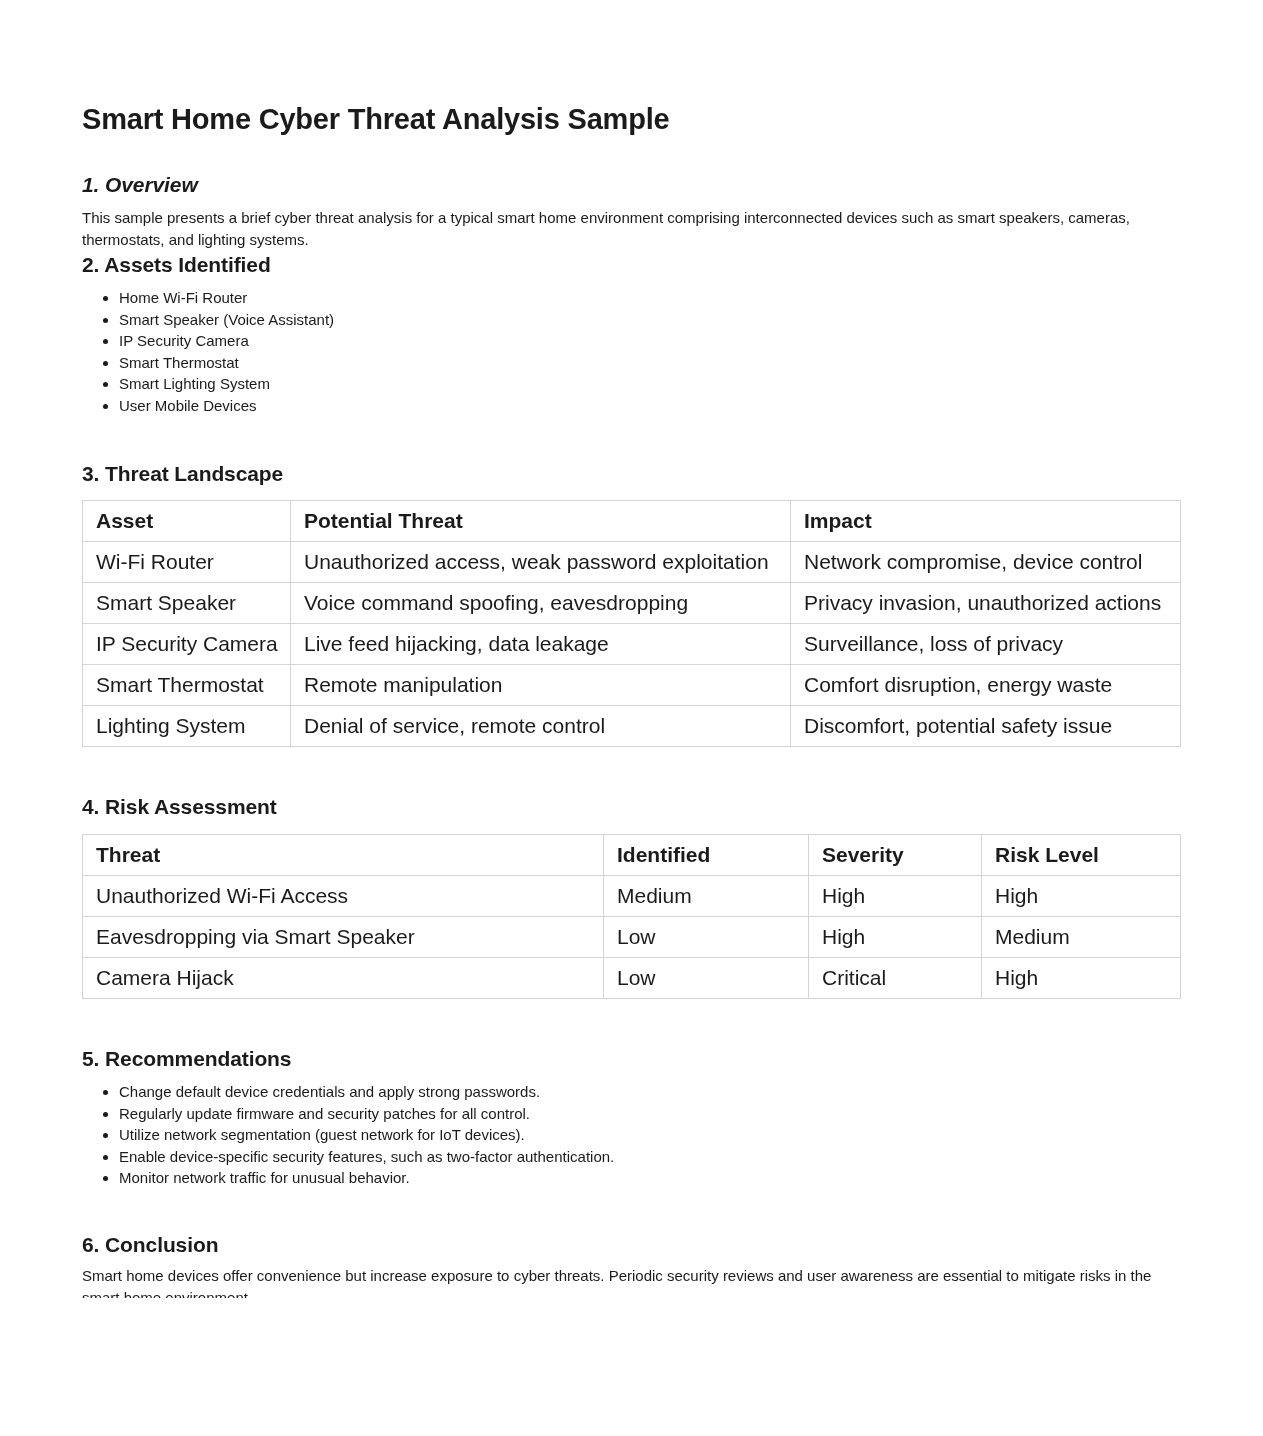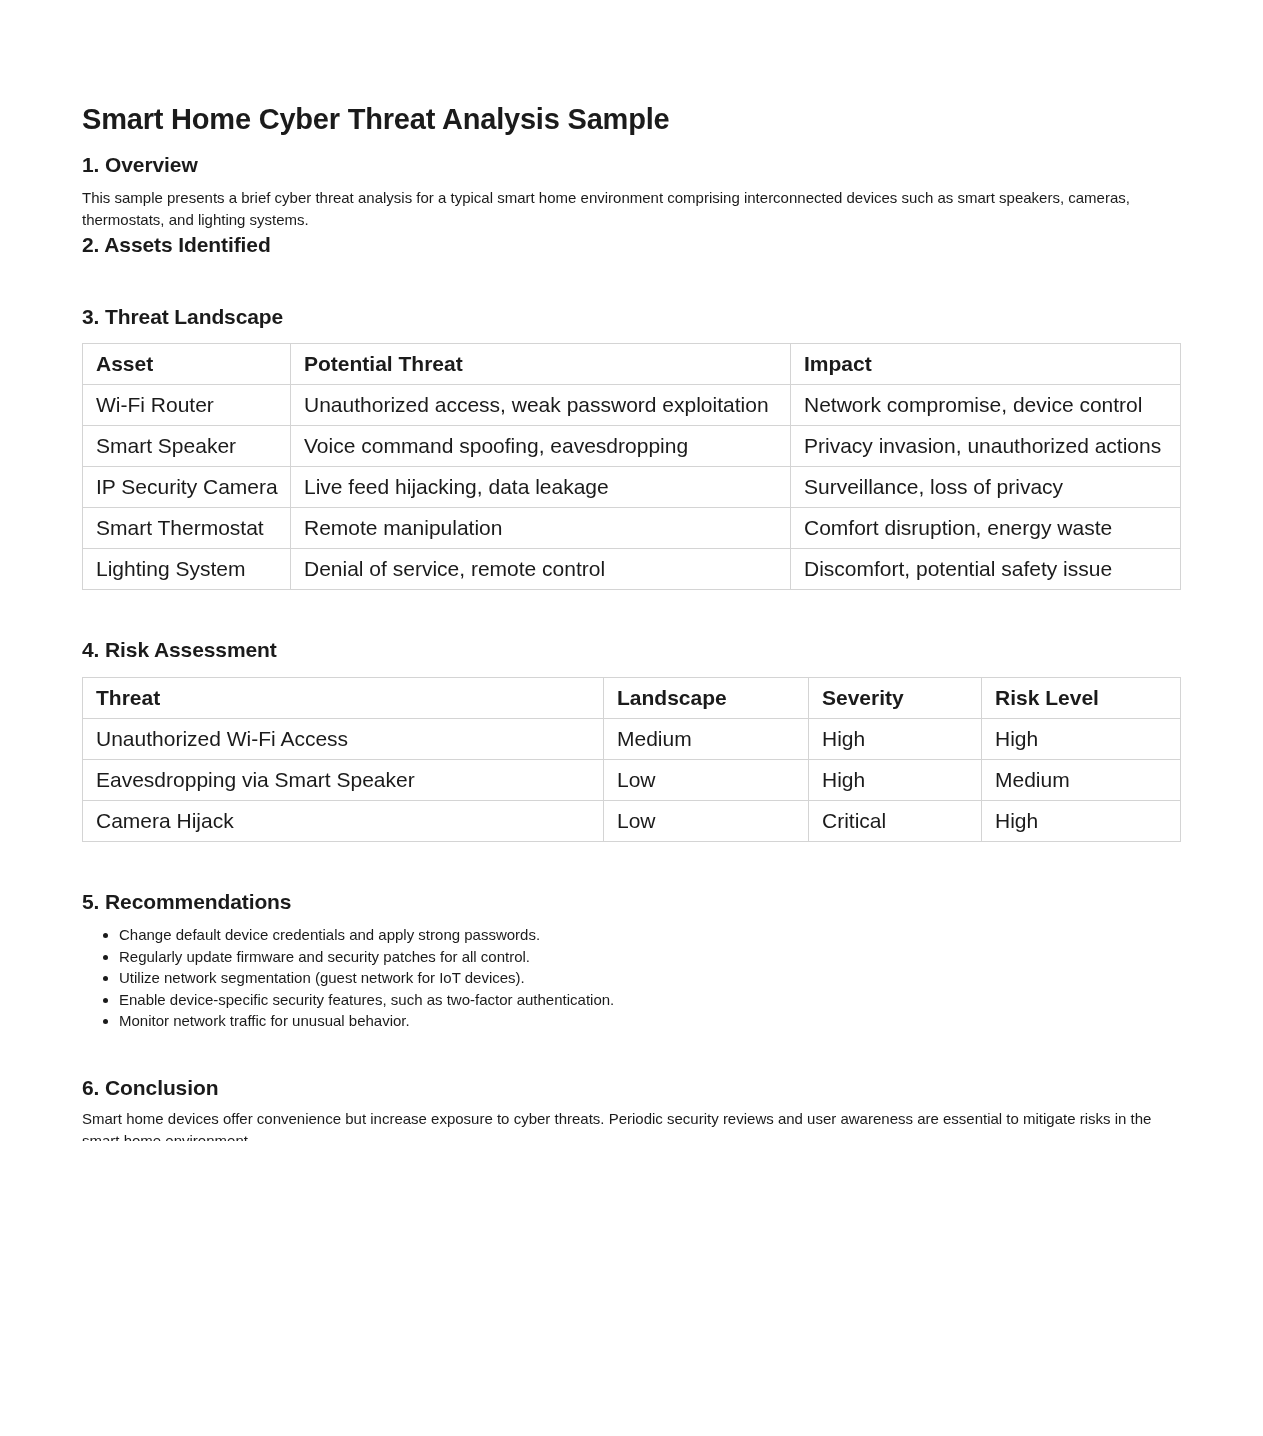--- a/index.html
+++ b/index.html
@@ -57,21 +57,21 @@
     text-align: left;
     vertical-align: middle;
     padding: 8px 13px;
     height: 21px;
     overflow: hidden;
     white-space: nowrap;
   }
   th { font-weight: 700; }
   td { font-weight: 400; }
 
-  .sec-overview h2     { margin-top: 12px; }
+  .sec-overview h2     { margin-top: 32px; font-style: italic; }
   .sec-overview p      { margin-top: 8px; }
   .sec-assets h2       { }
   .sec-threats h2      { margin-top: 44px; }
   .sec-threats table   { margin-top: 12px; }
   .sec-risk h2         { margin-top: 46px; }
   .sec-risk table      { margin-top: 13px; }
   .sec-recs h2         { margin-top: 46px; }
   .sec-conclusion h2   { margin-top: 42px; }
   .conclusion-clip {
     margin-top: 6px;
@@ -96,20 +96,28 @@
 
   <h1>Smart Home Cyber Threat Analysis Sample</h1>
 
   <section class="sec-overview">
     <h2>1. Overview</h2>
     <p>This sample presents a brief cyber threat analysis for a typical smart home environment comprising interconnected devices such as smart speakers, cameras, thermostats, and lighting systems.</p>
   </section>
 
   <section class="sec-assets">
     <h2>2. Assets Identified</h2>
+    <ul>
+      <li>Home Wi-Fi Router</li>
+      <li>Smart Speaker (Voice Assistant)</li>
+      <li>IP Security Camera</li>
+      <li>Smart Thermostat</li>
+      <li>Smart Lighting System</li>
+      <li>User Mobile Devices</li>
+    </ul>
   </section>
 
   <section class="sec-threats">
     <h2>3. Threat Landscape</h2>
     <table>
       <colgroup>
         <col class="col-t1-asset">
           <col class="col-t1-threat">
           <col class="col-t1-impact">
       </colgroup>
@@ -155,21 +163,21 @@
     <table>
       <colgroup>
         <col class="col-t2-threat">
           <col class="col-t2-likelihood">
           <col class="col-t2-severity">
           <col class="col-t2-risklevel">
       </colgroup>
       <thead>
         <tr>
           <th>Threat</th>
-          <th>Landscape</th>
+          <th>Identified</th>
           <th>Severity</th>
           <th>Risk Level</th>
         </tr>
       </thead>
       <tbody>
         <tr>
           <td>Unauthorized Wi-Fi Access</td>
           <td>Medium</td>
           <td>High</td>
           <td>High</td>

